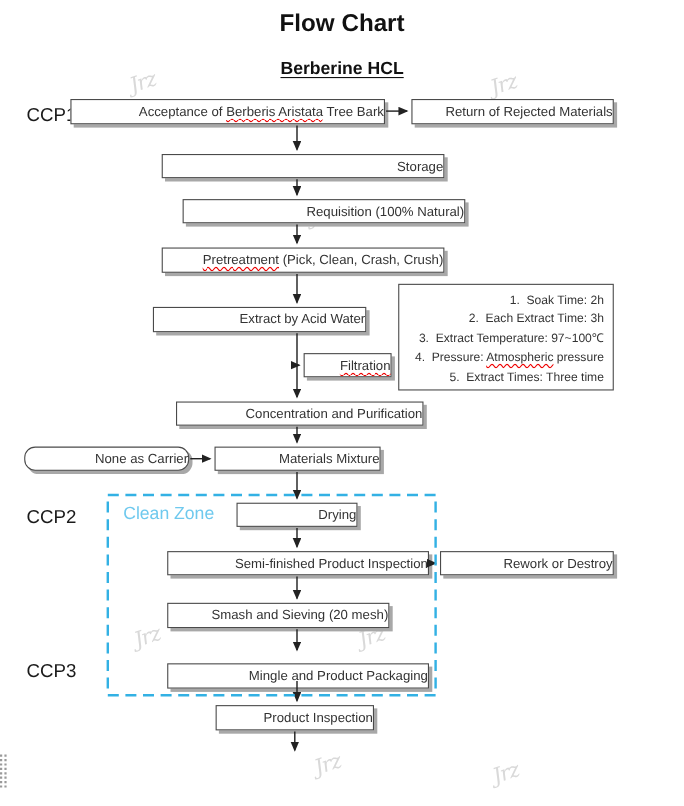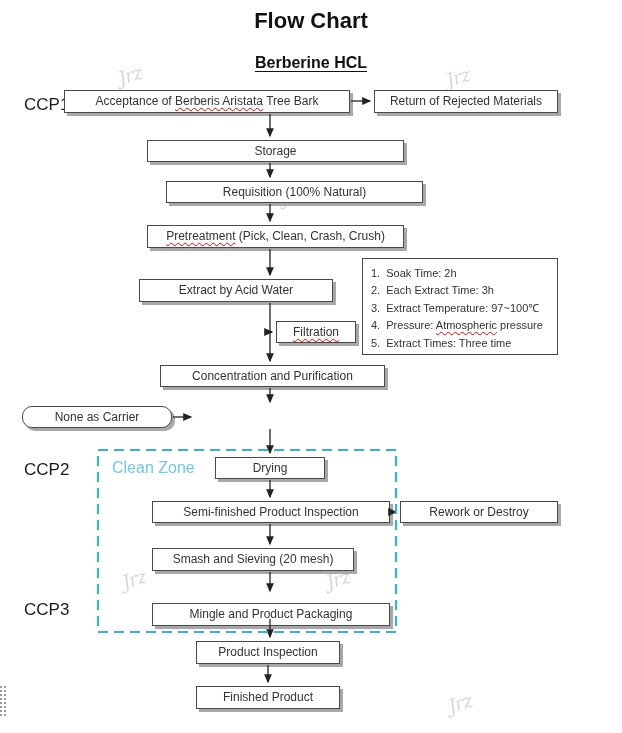--- a/index.html
+++ b/index.html
@@ -11,27 +11,27 @@
     position:absolute; top:8px; left:0; width:100%; text-align:center;
     font-size:22px; font-weight:bold; color:#111;
   }
   .subtitle {
     position:absolute; top:54px; left:0; width:100%; text-align:center;
     font-size:16px; font-weight:bold; color:#111;
     text-decoration:underline; text-underline-offset:3px;
   }
   .box {
     position:absolute; background:#fff; border:1px solid #4a4a4a;
-    box-shadow:3px 3px 0 #a8a8a8; text-align:center; color:#333;
+    box-shadow:3px 3px 0 #a8a8a8; text-align:right; color:#333;
     font-size:12px; white-space:nowrap; box-sizing:border-box;
   }
   .cond {
     position:absolute; background:#fff; border:1px solid #4a4a4a;
     color:#333; font-size:11px; box-sizing:border-box;
-    padding:6px 8px 4px 8px; line-height:17.4px; text-align:left;
+    padding:6px 8px 4px 8px; line-height:17.4px; text-align:right;
   }
   .ccp { position:absolute; font-size:17px; color:#1a1a1a; }
   .sp {
     text-decoration-line:underline;
     text-decoration-style:wavy;
     text-decoration-color:#ee0000;
     text-decoration-thickness:1px;
     text-underline-offset:2px;
     text-decoration-skip-ink:none;
   }
@@ -95,34 +95,34 @@
   </div>
 
   <div class="box" style="left:276px; top:321px; width:80px; height:22px; line-height:20px;">
     <span class="sp">Filtration</span>
   </div>
 
   <div class="box" style="left:160px; top:365px; width:225px; height:22px; line-height:20px;">Concentration and Purification</div>
 
   <div class="box" style="left:22px; top:406px; width:150px; height:22px; line-height:20px;border-radius:10px;">None as Carrier</div>
 
+  <div class="box" style="left:195px; top:406px; width:151px; height:22px; line-height:20px;">Materials Mixture</div>
 
   <div class="box" style="left:215px; top:457px; width:110px; height:22px; line-height:20px;">Drying</div>
 
   <div class="box" style="left:152px; top:501px; width:238px; height:22px; line-height:20px;">Semi-finished Product Inspection</div>
 
   <div class="box" style="left:400px; top:501px; width:158px; height:22px; line-height:20px;">Rework or Destroy</div>
 
   <div class="box" style="left:152px; top:548px; width:202px; height:23px; line-height:21px;">Smash and Sieving (20 mesh)</div>
 
   <div class="box" style="left:152px; top:603px; width:238px; height:23px; line-height:21px;">Mingle and Product Packaging</div>
 
   <div class="box" style="left:196px; top:641px; width:144px; height:23px; line-height:21px;">Product Inspection</div>
 
-  <div class="box" style="left:196px; top:686px; width:144px; height:23px; line-height:21px;">Finished Product</div>
 
   <svg class="overlay" width="622" height="733" viewBox="0 0 622 733">
     <defs>
       <marker id="ah" markerWidth="8" markerHeight="8" refX="6" refY="3" orient="auto">
         <path d="M0,0 L7,3 L0,6 Z" fill="#222"></path>
       </marker>
     </defs>
     <g stroke="#222" stroke-width="1.3" fill="none">
       <line x1="270" y1="114" x2="270" y2="136" marker-end="url(#ah)"></line>
       <line x1="270" y1="163" x2="270" y2="177" marker-end="url(#ah)"></line>

